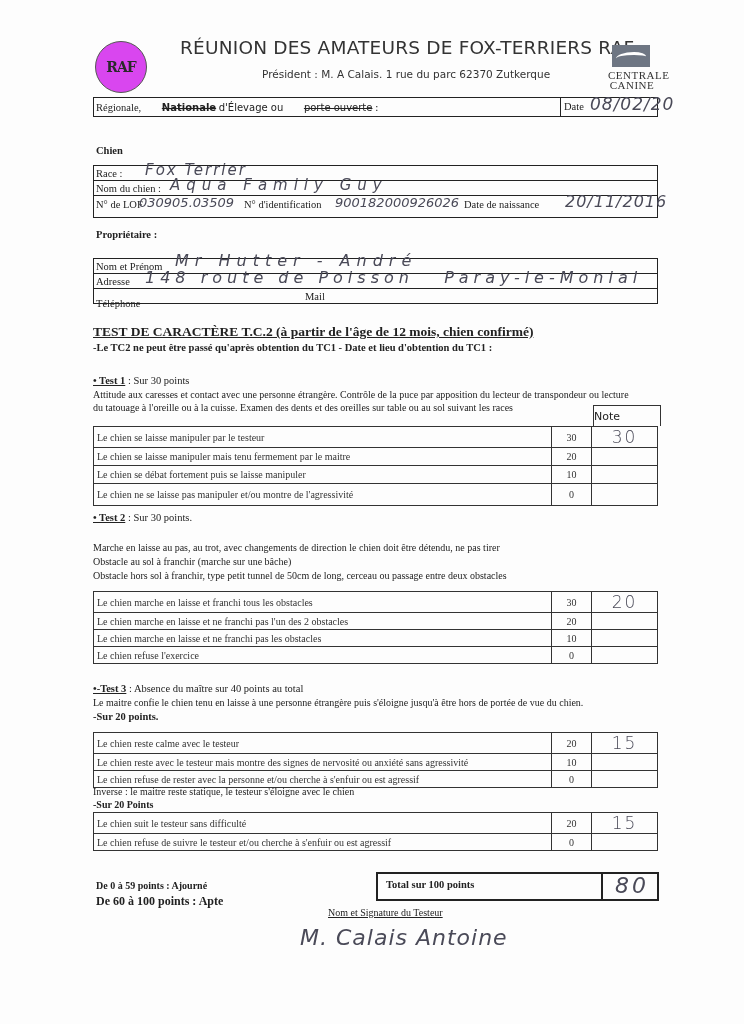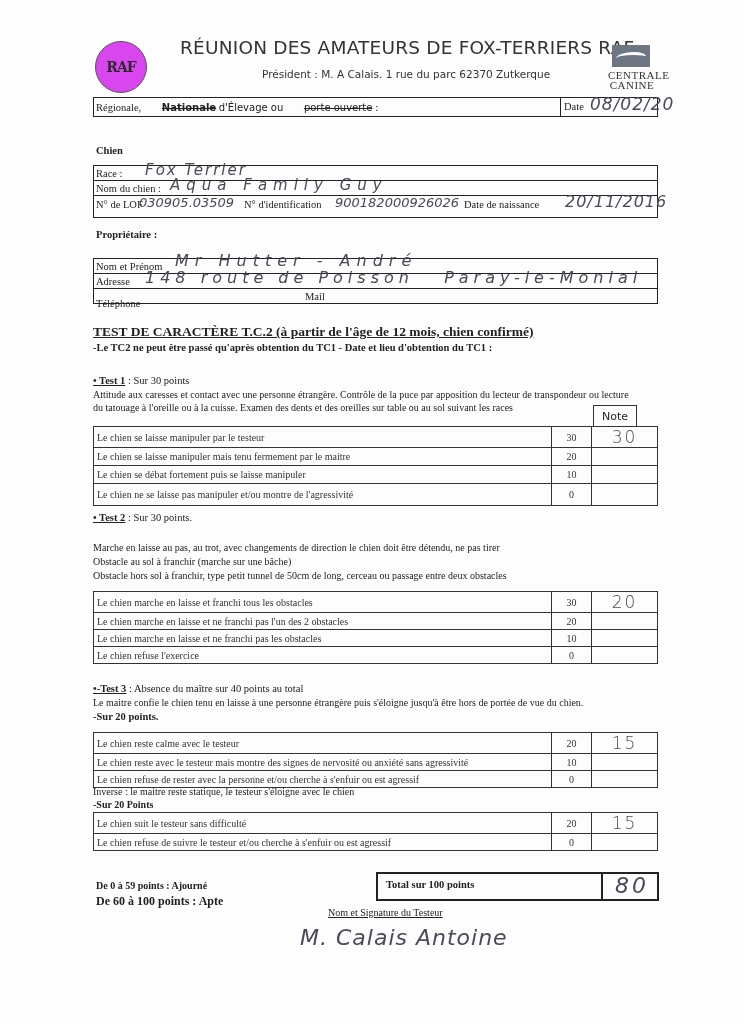--- a/index.html
+++ b/index.html
@@ -87,21 +87,21 @@
 <div class="abs hand" style="left:145px;top:268px;font-size:16px;letter-spacing:5px;white-space:pre;">148 route de Poisson   Paray-le-Monial</div>
 <div class="abs lbl" style="left:96px;top:298px;">Téléphone</div>
 <div class="abs lbl" style="left:305px;top:291px;">Mail</div>
 
 <div class="abs bold" style="left:93px;top:324px;font-size:13.5px;text-decoration:underline;">TEST DE CARACTÈRE T.C.2 (à partir de l'âge de 12 mois, chien confirmé)</div>
 <div class="abs lbl bold" style="left:93px;top:342px;font-size:10.5px;">-Le TC2 ne peut être passé qu'après obtention du TC1 - Date et lieu d'obtention du TC1 :</div>
 
 <div class="abs small" style="left:93px;top:375px;"><span class="bold" style="text-decoration:underline">• Test 1</span><span> : Sur 30 points</span></div>
 <div class="abs small" style="left:93px;top:389px;white-space:nowrap;font-size:10px;">Attitude aux caresses et contact avec une personne étrangère. Contrôle de la puce par apposition du lecteur de transpondeur ou lecture</div>
 <div class="abs small" style="left:93px;top:402px;white-space:nowrap;font-size:10px;">du tatouage à l'oreille ou à la cuisse. Examen des dents et des oreilles sur table ou au sol suivant les races</div>
-<div class="abs sans" style="left:593px;top:405px;width:44px;height:21px;border:1.5px solid #333;border-bottom:none;box-sizing:border-box;font-size:11px;text-align:center;line-height:21px;">Note</div>
+<div class="abs sans" style="left:593px;top:405px;width:68px;height:21px;border:1.5px solid #333;border-bottom:none;box-sizing:border-box;font-size:11px;line-height:21px;">Note</div>
 <table class="score" style="top:426px;">
   <tbody>
       <tr style="height:18px">
         <td>Le chien se laisse manipuler par le testeur</td>
         <td class="pts">30</td>
         <td class="note">30</td>
       </tr>
   <tr style="height:18px">
         <td>Le chien se laisse manipuler mais tenu fermement par le maitre</td>
         <td class="pts">20</td>

